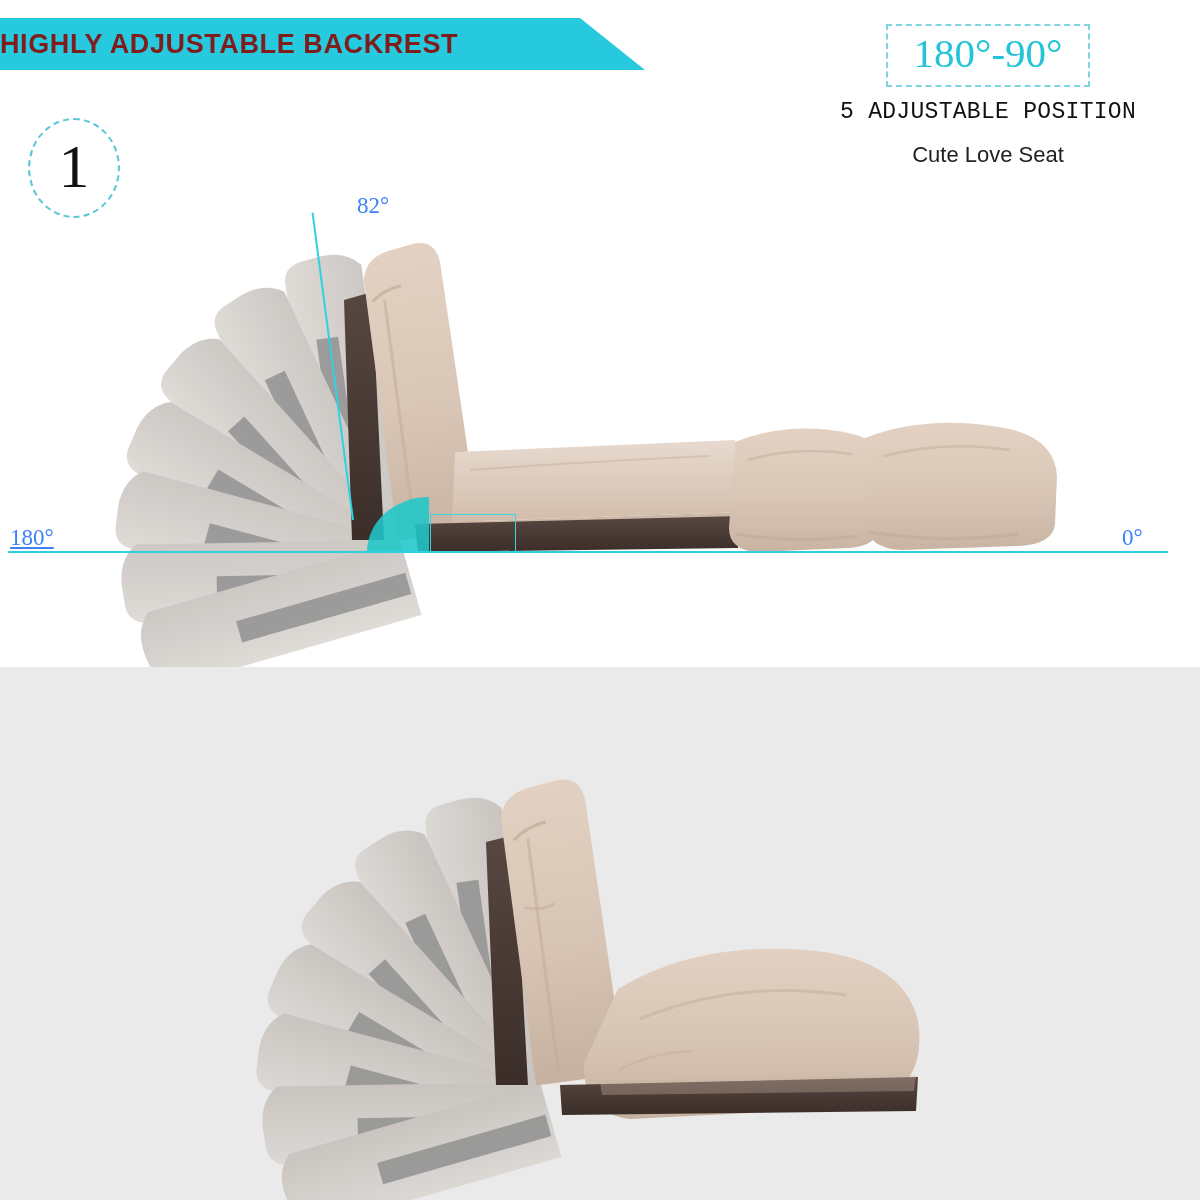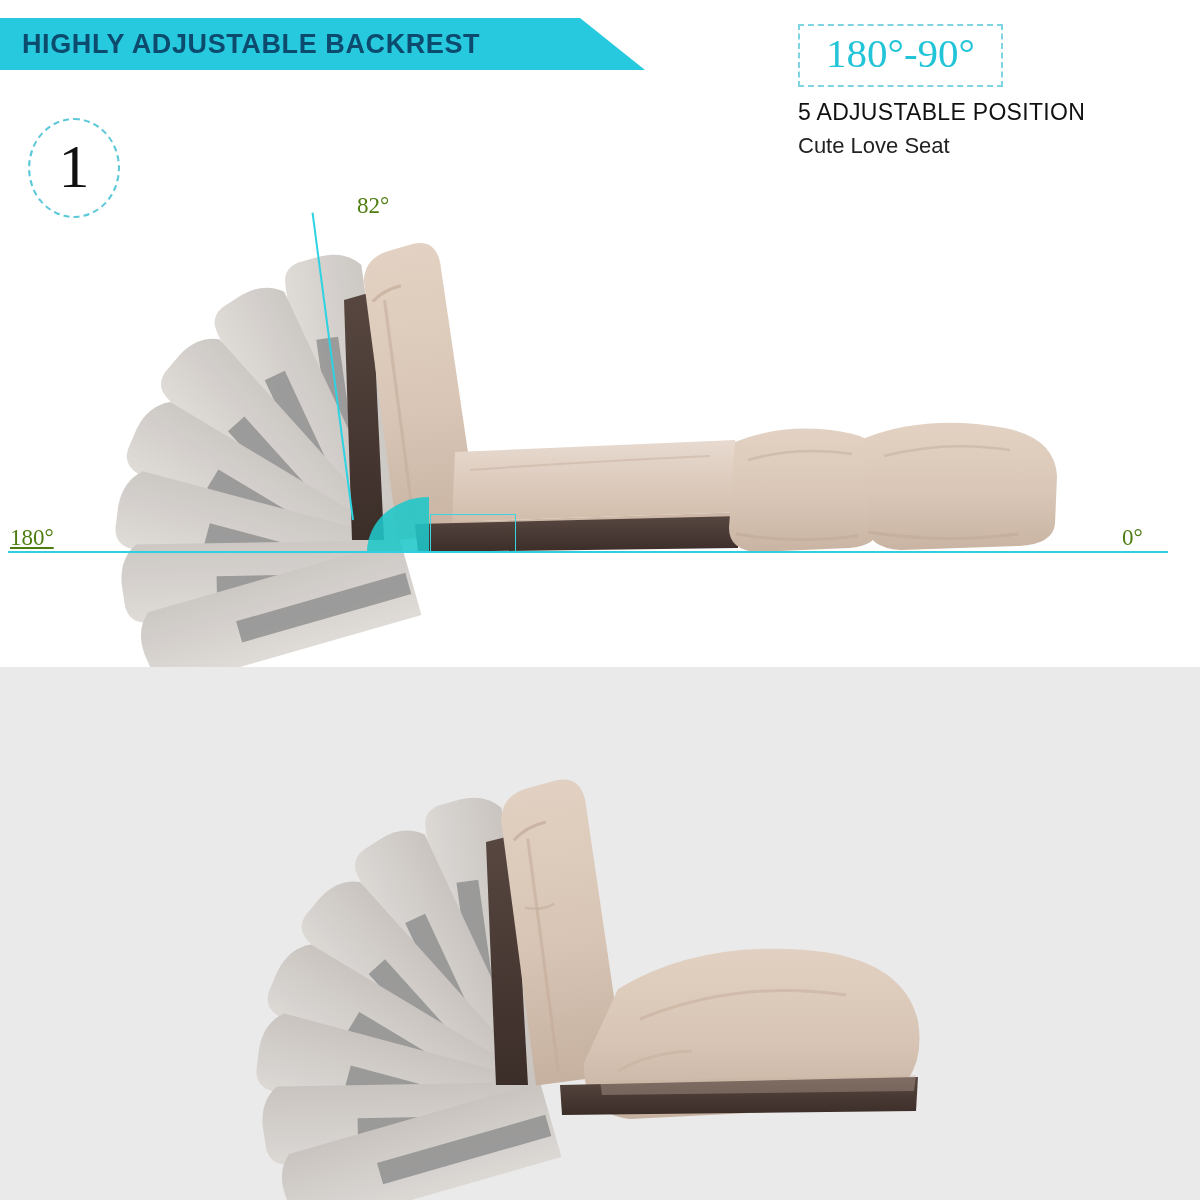--- a/index.html
+++ b/index.html
@@ -18,85 +18,85 @@
 
   
   .banner {
     position:absolute; left:0; top:18px;
     width:648px; height:52px;
     background:#26c9de;
     clip-path:polygon(0 0, 580px 0, 645px 100%, 0 100%);
     display:flex; align-items:center;
   }
   .banner-text {
-    color:#0c4a6e;
+    color:#7f1d1d;
     font-size:27px;
     font-weight:bold;
     letter-spacing:0.6px;
-    padding-left:22px;
     white-space:nowrap;
   }
 
   
   .step-badge {
     position:absolute;
     display:flex; align-items:center; justify-content:center;
     border:2px dashed #5bc8d8;
     color:#111;
     font-family:"Liberation Serif", serif;
   }
   #step-badge-1 {
     left:28px; top:118px; width:92px; height:100px;
     border-radius:50%;
     font-size:62px;
   }
   .step-badge span { line-height:1; transform:translateY(-2px); }
 
   
-  .info-block { position:absolute; text-align:left; }
+  .info-block { position:absolute; text-align:center; }
   #info-block-1 { right:22px; top:24px;  width:380px; }
 
   .angle-box {
     display:inline-block;
     border:2px dashed #7ed4e0;
     padding:6px 26px 10px 26px;
     margin-bottom:12px;
   }
   .angle-box-text {
     font-family:"Liberation Serif", serif;
     font-size:41px;
     color:#22c4d8;
     line-height:1.05;
     white-space:nowrap;
   }
   .info-title {
     font-size:23px;
     color:#111;
     letter-spacing:0.3px;
-    margin-bottom:7px;
-    white-space:nowrap;
+    margin-bottom:17px;
+    white-space:nowrap;
+    font-family:Liberation Mono, monospace;
   }
   .info-sub {
     font-size:22px;
     color:#222;
     white-space:nowrap;
   }
 
   
   .baseline {
     position:absolute;
     height:2px;
     background:#2ed0e0;
   }
   #baseline-1 { left:8px;   top:551px;  width:1160px; }
 
   .angle-label {
     position:absolute;
     font-family:"Liberation Serif", serif;
-    color:#4d7c0f;
+    color:#3b82f6;
     white-space:nowrap;
     line-height:1;
   }
   #angle-180-1 { left:10px;   top:526px;  font-size:23px;text-decoration:underline; }
   #angle-0-1   { left:1122px; top:526px;  font-size:23px; }
 
   #angle-82-1 { left:357px; top:194px; font-size:23px; }
 
   
   .angle-ray {

